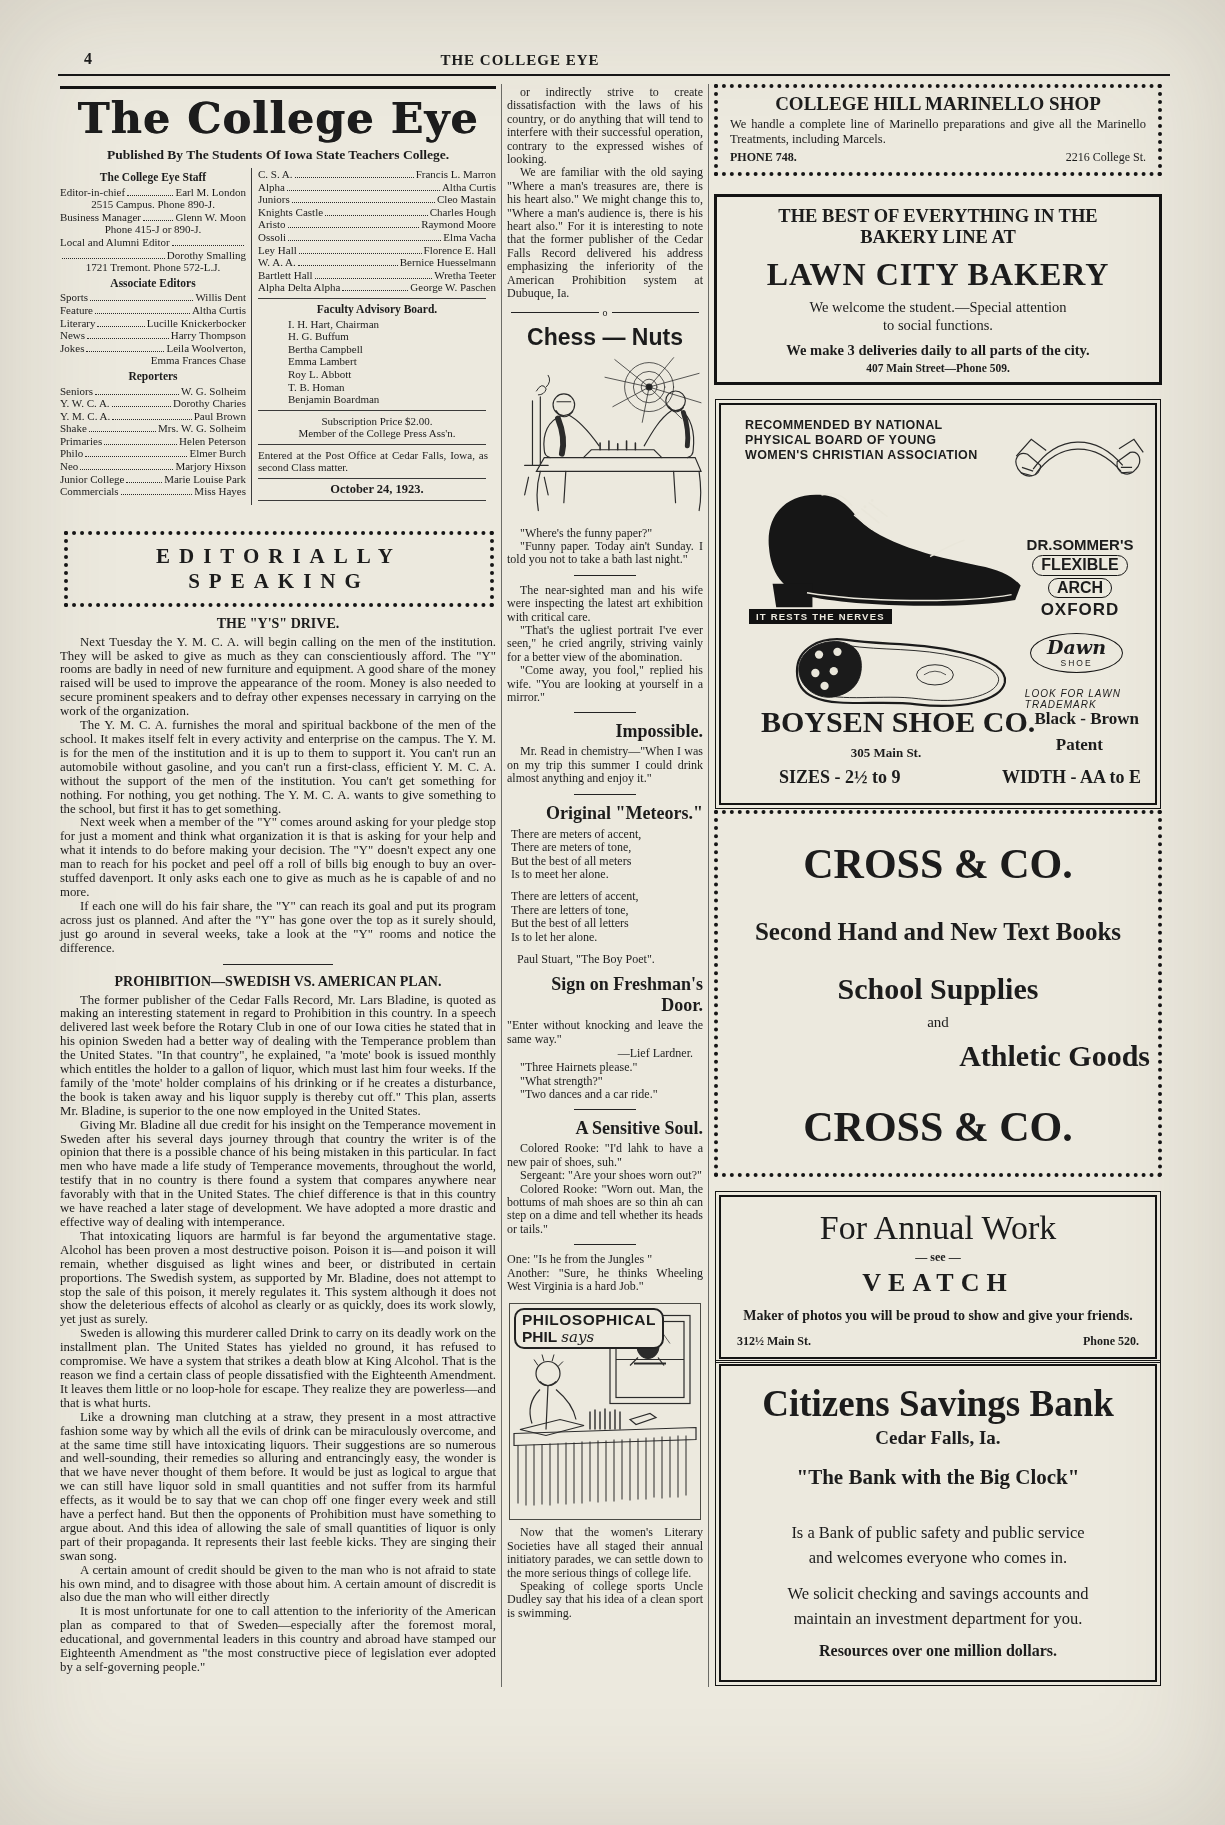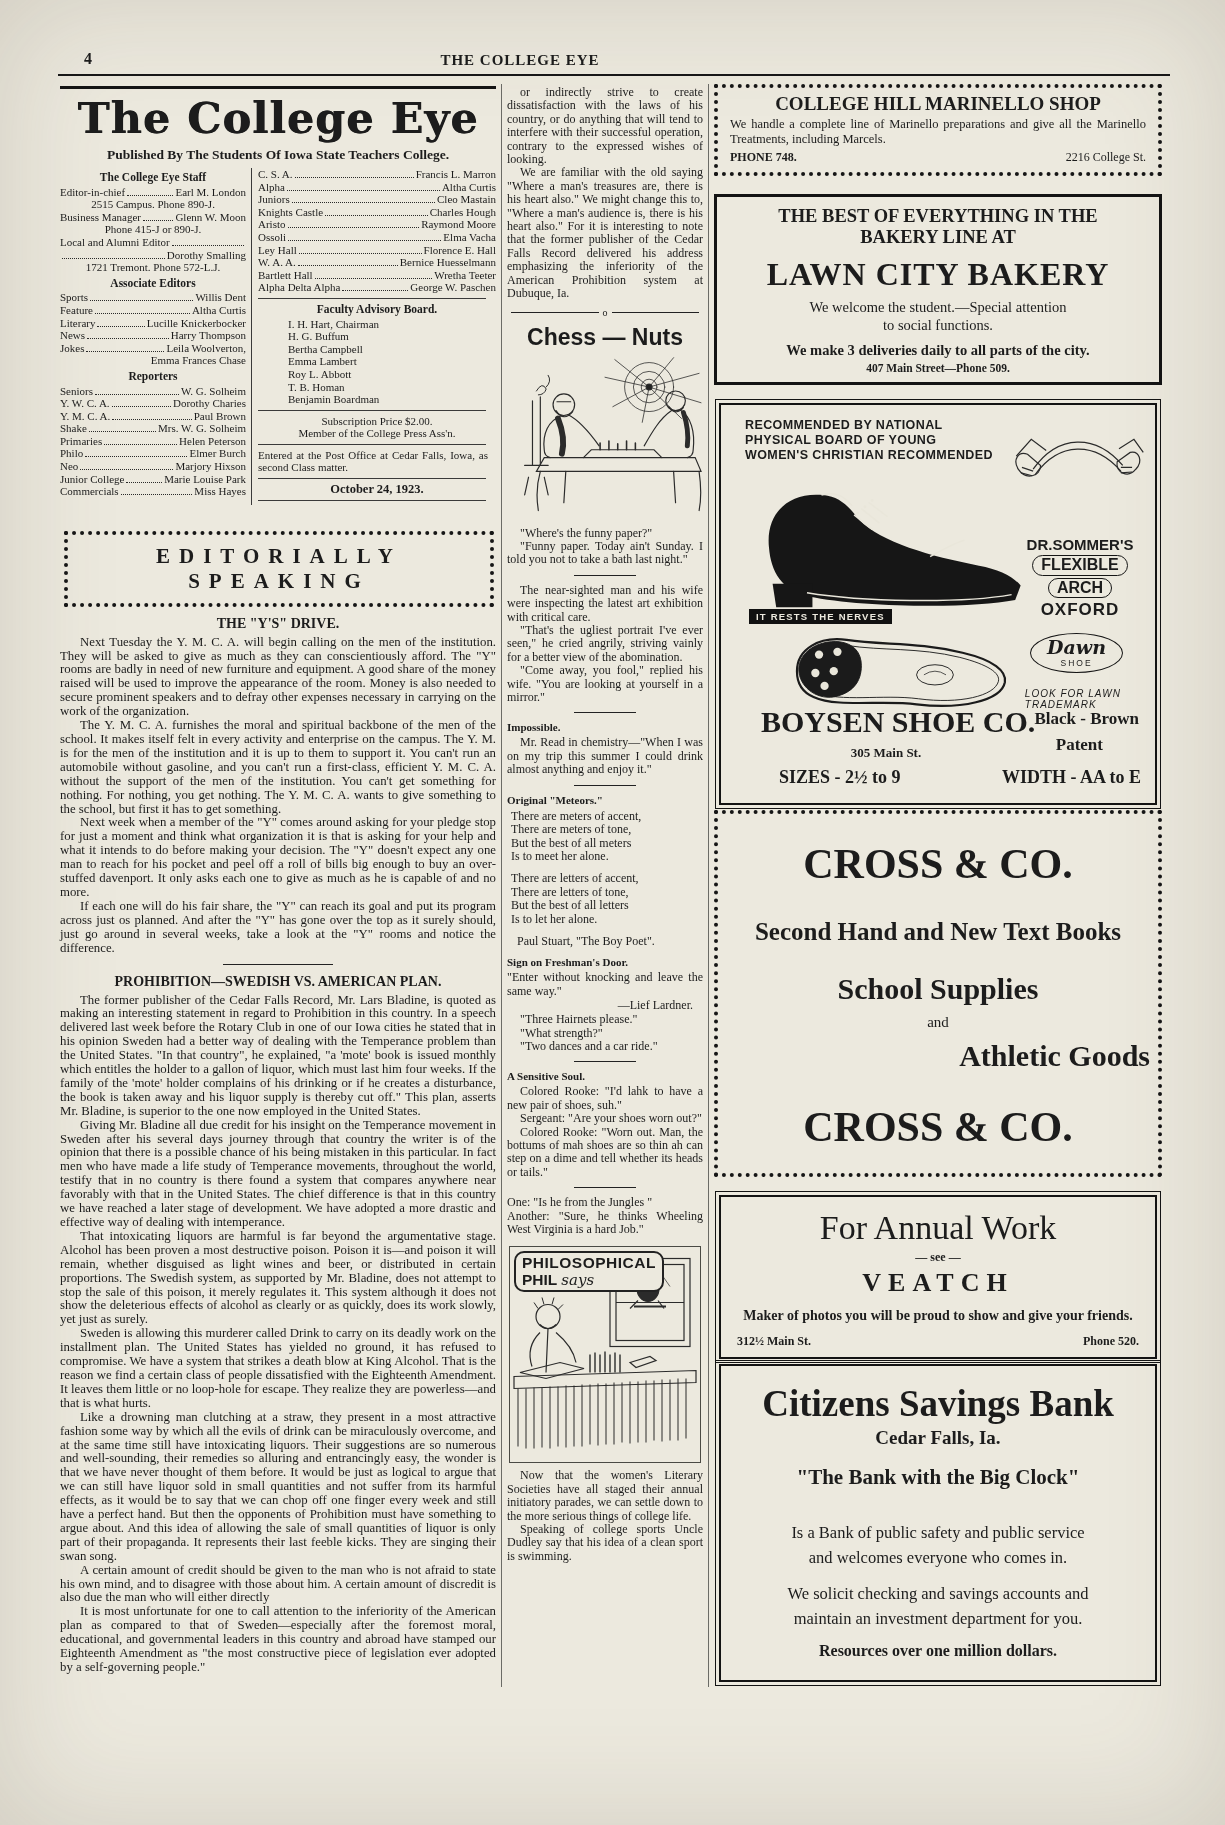--- a/index.html
+++ b/index.html
@@ -38,21 +38,21 @@
   .banner-text{display:block;text-align:center;font-weight:bold;font-size:21px;letter-spacing:9px;}
   .short-rule{width:110px;border-top:1.5px solid #222;margin:8px auto 2px;}
   .ed-head{text-align:center;font-size:14px;font-weight:bold;margin:9px 0 4px;}
   .ed-para{font-size:12.8px;line-height:13.9px;text-align:justify;text-indent:20px;margin:0;}
   
   .mid-para{font-size:12px;line-height:13.4px;text-align:justify;text-indent:13px;margin:0;}
   .mid-para.noindent{text-indent:0;}
   .mid-rule{width:62px;border-top:1.5px solid #222;margin:8px auto;}
   .mid-divider{display:flex;align-items:center;margin:6px 0 2px;font-size:10px;}
   .mid-divider .dline{flex:1;border-top:1px solid #222;margin:0 4px;}
-  .mid-head{text-align:left;font-weight:bold;font-size:11px;margin:7px 0 3px;}
+  .mid-head{text-align:right;font-weight:bold;font-size:18px;margin:7px 0 3px;}
   .chess-title{font-family:"Liberation Sans",sans-serif;font-weight:bold;font-size:23px;
                text-align:center;margin:6px 0 0;}
   .chess-cartoon{height:176px;}
   .chess-cartoon svg{width:100%;height:100%;}
   .poem-line{font-size:12px;line-height:13.6px;padding-left:4px;}
   .stanza{margin:4px 0 8px;}
   .attrib{font-size:12px;padding-left:10px;}
   .sig-right{text-align:right;font-size:12px;padding-right:10px;}
   .phil-cartoon{position:relative;height:215px;margin:10px 2px 6px;border:1.5px solid #4a4a44;}
   .phil-cartoon svg{position:absolute;left:0;top:0;width:100%;height:100%;}
@@ -548,21 +548,21 @@
         <div class="bakery-body">We welcome the student.—Special attention</div>
         <div class="bakery-body">to social functions.</div>
         <div class="bakery-del">We make 3 deliveries daily to all parts of the city.</div>
         <div class="bakery-addr">407 Main Street—Phone 509.</div>
       </div>
 
       <div class="ad dbl ad-boysen">
         <div class="boysen-rec">
           <div>RECOMMENDED BY NATIONAL</div>
           <div>PHYSICAL BOARD OF YOUNG</div>
-          <div>WOMEN'S CHRISTIAN RECOMMENDED</div>
+          <div>WOMEN'S CHRISTIAN ASSOCIATION</div>
         </div>
         <svg class="hands-svg" viewBox="0 0 150 115">
           <g fill="none" stroke="#2b2b2b" stroke-width="1.3">
             <path d="M28,62 C55,24 95,24 124,58"></path>
             <path d="M30,68 C56,32 94,32 122,64"></path>
             <path d="M10,48 l16,-18 l16,12"></path>
             <path d="M120,40 l16,-10 l10,14"></path>
             <path d="M12,62 C6,52 12,42 22,46 L36,58 C36,70 20,74 12,62 Z"></path>
             <path d="M16,60 l12,4 M15,66 l12,3"></path>
             <path d="M138,62 C146,54 142,42 132,44 L118,54 C116,66 130,72 138,62 Z"></path>

